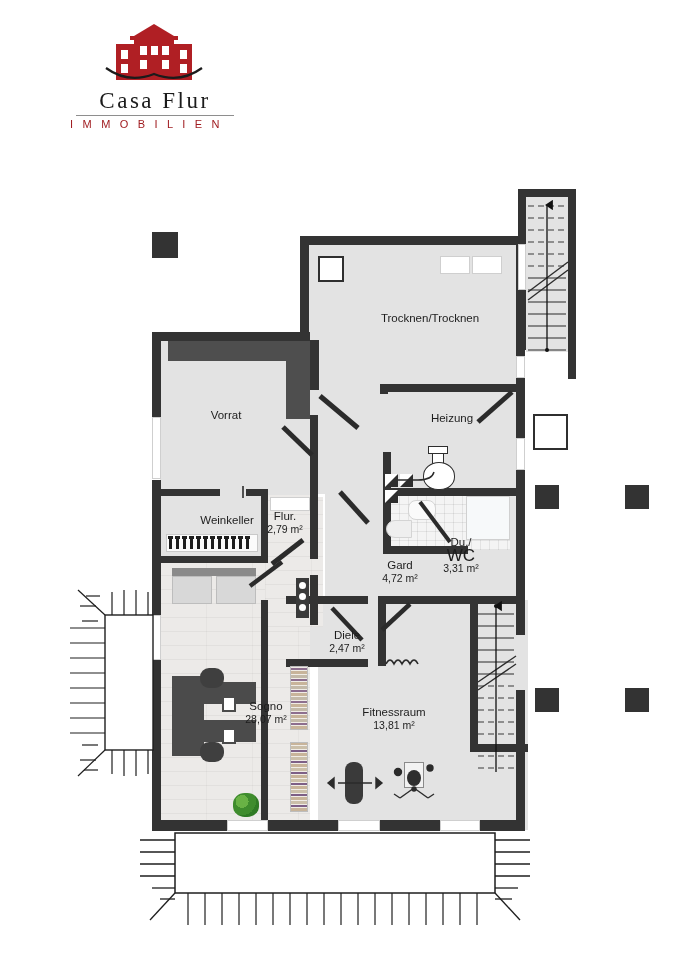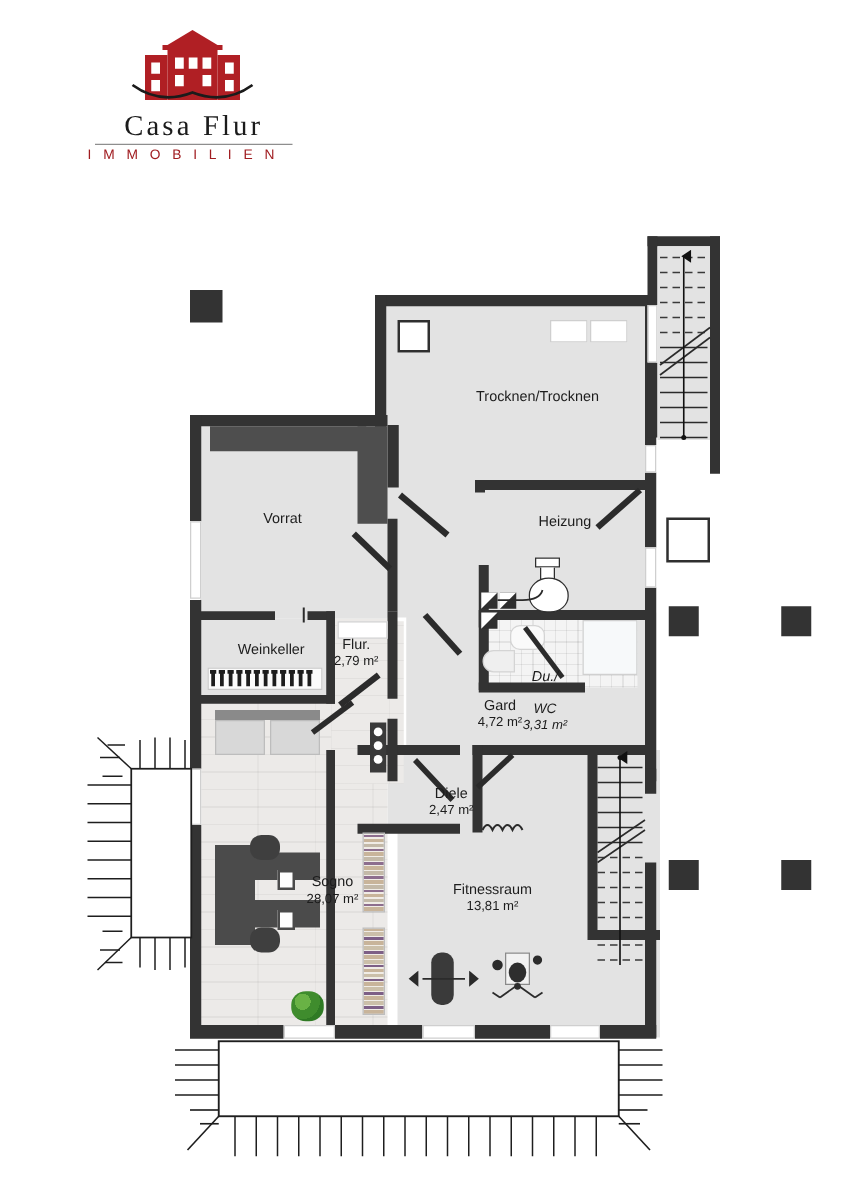--- a/index.html
+++ b/index.html
@@ -504,41 +504,41 @@
   </div>
 
   <div class="label" style="left:412px;top:412px;width:80px;">
     <span>Heizung</span>
   </div>
 
   <div class="label" style="left:186px;top:409px;width:80px;">
     <span>Vorrat</span>
   </div>
 
-  <div class="label" style="left:169px;top:514px;width:96px;">
+  <div class="label" style="left:179px;top:514px;width:96px;">
     <span>Weinkeller</span>
   </div>
 
   <div class="label" style="left:258px;top:510px;width:54px;">
     <span>Flur.</span>
     <span class="area">2,79 m²</span>
   </div>
 
-  <div class="label" style="left:407px;top:536px;width:58px;font-style:italic;">
+  <div class="label" style="left:432px;top:536px;width:58px;">
     <span>Du./</span>
-    <span class="area" style="font-size:11px;margin-top:12px;">WC</span>
+    <span class="area" style="font-size:17px;">WC</span>
     <span class="area">3,31 m²</span>
   </div>
 
   <div class="label" style="left:371px;top:559px;width:58px;">
     <span>Gard</span>
     <span class="area">4,72 m²</span>
   </div>
 
-  <div class="label" style="left:332px;top:629px;width:58px;">
+  <div class="label" style="left:318px;top:629px;width:58px;">
     <span>Diele</span>
     <span class="area">2,47 m²</span>
   </div>
 
   <div class="label" style="left:232px;top:700px;width:68px;">
     <span>Sogno</span>
     <span class="area">28,07 m²</span>
   </div>
 
   <div class="label" style="left:344px;top:706px;width:100px;">

